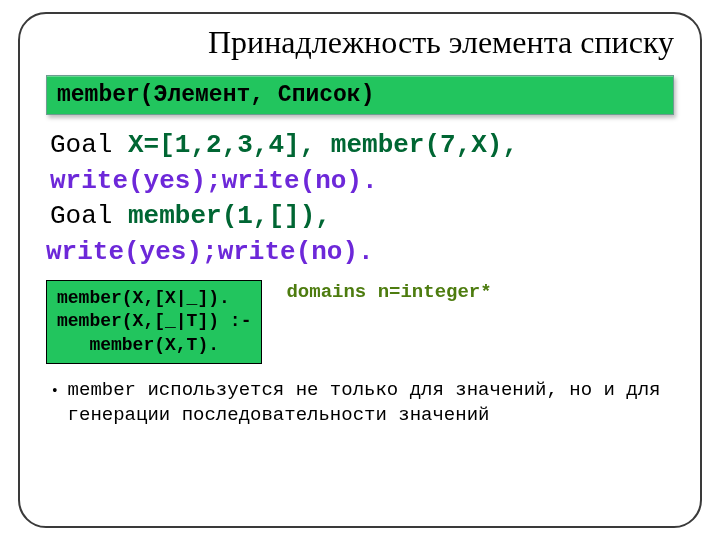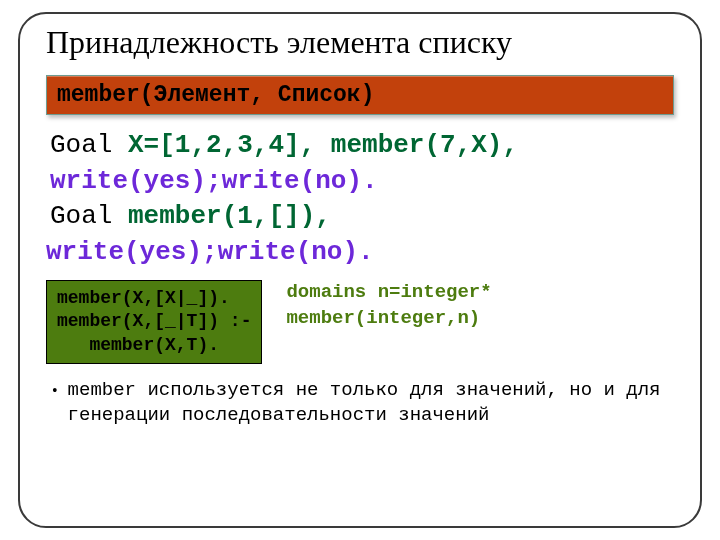--- a/index.html
+++ b/index.html
@@ -14,29 +14,29 @@
       position: absolute;
       left: 18px;
       top: 12px;
       width: 684px;
       height: 516px;
       border: 2px solid #3a3a3a;
       border-radius: 28px;
       padding: 10px 26px 18px 26px;
     }
     .title {
-      text-align: left;
+      text-align: right;
       font-size: 32px;
       font-weight: normal;
       color: #000;
       line-height: 1.15;
       margin-bottom: 14px;
     }
     .banner {
-      background: #c2410c;
+      background: #22c55e;
       border: 1px solid #6e9c91;
       box-shadow: 2px 3px 4px rgba(0,0,0,0.25), inset 0 1px 0 rgba(255,255,255,0.3);
       padding: 6px 10px;
       margin-bottom: 14px;
     }
     .banner .txt {
       font-family: "Courier New", monospace;
       font-weight: bold;
       font-size: 23px;
       color: #000;
@@ -57,21 +57,21 @@
       align-items: flex-start;
     }
     .code-box {
       border: 1.5px solid #000;
       padding: 6px 10px;
       font-family: "Courier New", monospace;
       font-weight: bold;
       font-size: 18px;
       line-height: 1.3;
       color: #000;
-      background: #4d7c0f;
+      background: #22c55e;
       white-space: pre;
     }
     .right-col {
       font-family: "Courier New", monospace;
       font-weight: bold;
       font-size: 19px;
       line-height: 1.35;
       color: #4d7c0f;
     }
     .bullet-row {
@@ -121,21 +121,20 @@
     </div>
     <div class="line-main mono red" style="margin-left:-4px;">write(yes);write(no).</div>
   </div>
 
   <div class="two-col">
     <div class="code-box">member(X,[X|_]).
 member(X,[_|T]) :-
    member(X,T).</div>
     <div class="right-col">
       <div>domains n=integer*</div>
-      <div>member(integer,n)</div>
     </div>
   </div>
 
   <div class="bullet-row">
     <div class="bullet-dot">•</div>
     <div class="bullet-text">member используется не только для значений, но и для генерации последовательности значений</div>
   </div>
 
 
 </div>

